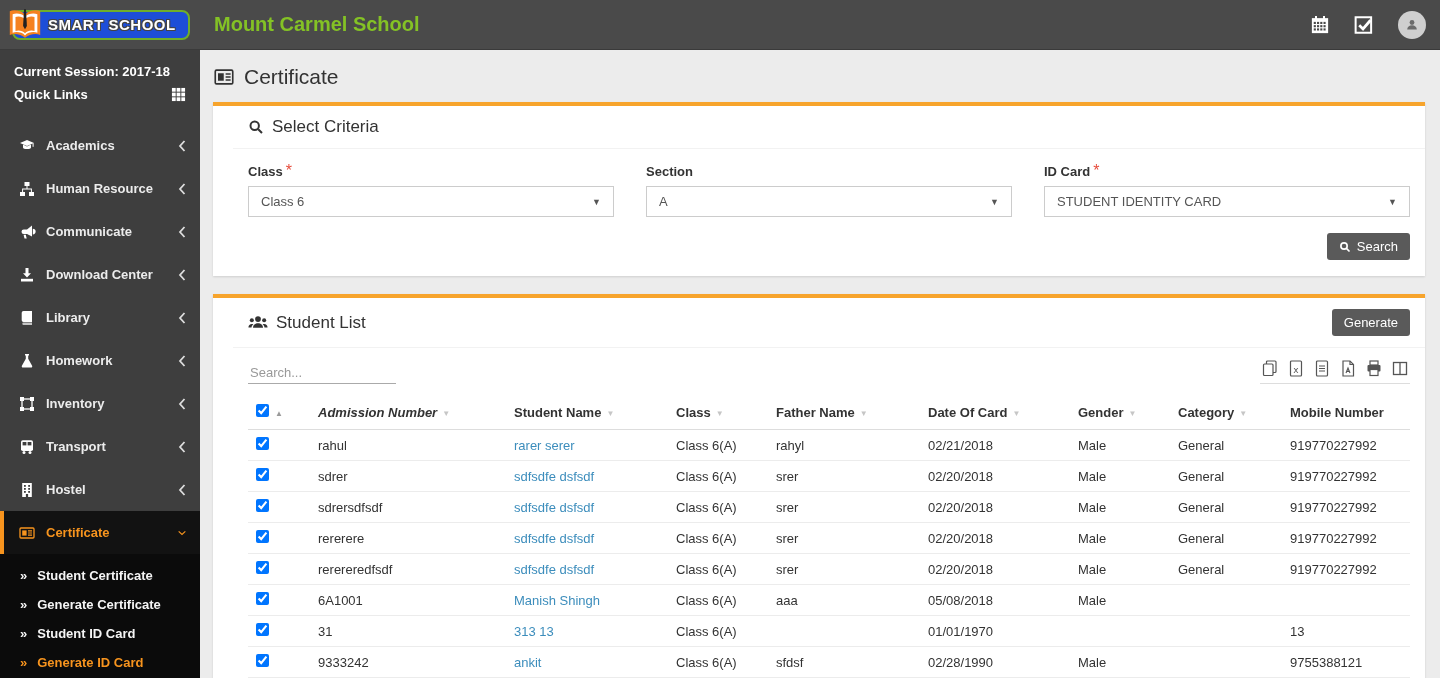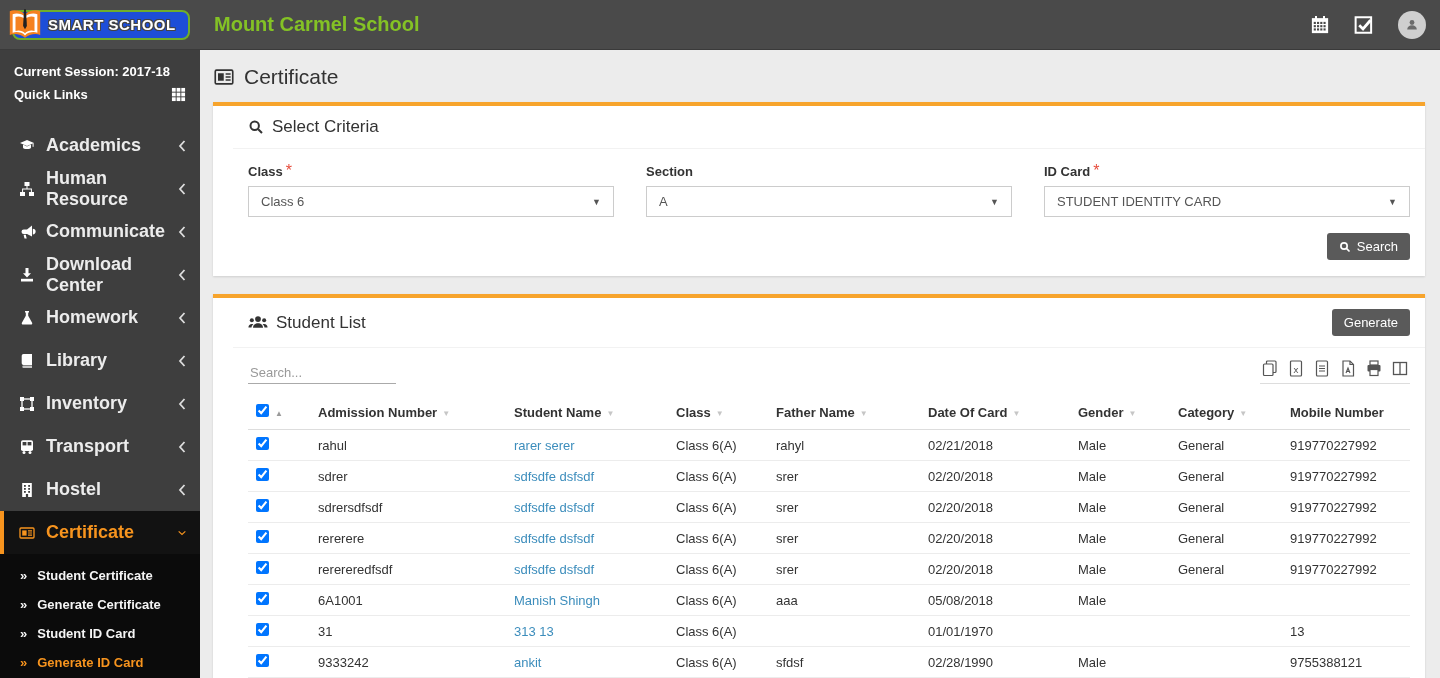--- a/index.html
+++ b/index.html
@@ -28,21 +28,21 @@
     display:flex; align-items:center; justify-content:center; cursor:pointer; }
 
   
   .sidebar { position:fixed; top:50px; left:0; width:200px; height:628px;
     background:#3e3e3e; color:#eee; overflow:hidden; }
   .session-block { padding:10px 14px 8px; font-size:13px; font-weight:bold; color:#fff; }
   .session-line { line-height:23px; }
   .quick-links { display:flex; align-items:center; justify-content:space-between; line-height:23px; cursor:pointer; }
   .menu { padding-top:10px; }
   .menu-item { height:43px; display:flex; align-items:center; padding:0 14px;
-    font-size:18px; font-weight:bold; color:#ececec; cursor:pointer; border-left:4px solid transparent; }
+    font-size:13px; font-weight:bold; color:#ececec; cursor:pointer; border-left:4px solid transparent; }
   .menu-item .mi-icon { width:18px; height:16px; margin-right:10px; display:inline-flex; flex:0 0 18px; }
   .menu-item .mi-label { flex:1; }
   .menu-item.active { background:#121212; border-left-color:#f7941e; color:#f7941e; }
   .chev { width:8px; height:12px; display:inline-flex; }
   .submenu { background:#0b0b0b; padding:7px 0 30px; }
   .submenu-item { height:29px; display:flex; align-items:center; padding:0 14px 0 20px;
     font-size:13px; font-weight:bold; color:#f5f5f5; cursor:pointer; }
   .submenu-item .arrows { margin-right:10px; font-size:13px; color:#f5f5f5; }
   .submenu-item.active, .submenu-item.active .arrows { color:#f7941e; }
 
@@ -79,21 +79,21 @@
   .export-icons { display:flex; align-items:center; gap:10px; border-bottom:1px solid #ddd; padding:0 2px 6px; }
   .export-icons .ex { width:16px; height:17px; display:inline-flex; cursor:pointer; }
 
   table.students { width:calc(100% - 30px); margin:4px 15px 0; border-collapse:collapse; table-layout:fixed; }
   table.students th { text-align:left; font-size:13px; font-weight:bold; color:#333;
     padding:8px 8px 9px; border-bottom:1px solid #ddd; white-space:nowrap; overflow:hidden; }
   table.students td { font-size:13px; color:#333; padding:7px 8px; border-bottom:1px solid #ececec;
     white-space:nowrap; overflow:hidden; }
   .sort { font-size:8px; color:#c6c6c6; margin-left:5px; vertical-align:1px; }
   .sort-asc { font-size:8px; color:#9a9a9a; margin-left:6px; vertical-align:1px; }
-  th.c-check { width:62px; } th.c-adm { width:196px; } th.c-name { width:162px; }
+  th.c-check { width:62px; } th.c-adm { width:196px;font-style:italic; } th.c-name { width:162px; }
   th.c-class { width:100px; } th.c-father { width:152px; } th.c-dob { width:150px; }
   th.c-gender { width:100px; } th.c-cat { width:112px; }
   a.link { color:#3c8dbc; text-decoration:none; cursor:pointer; }
   input[type=checkbox] { width:13px; height:13px; cursor:pointer; }
 </style>
 </head>
 <body>
 
 <div class="topbar">
   <div class="logo-zone">
@@ -201,33 +201,33 @@
         <path d="M6.5 1h3v5.2H12L8 10.6 4 6.2h2.5z"></path>
           <path d="M2 11.8h12v2.7H2z"></path>
       </svg>
       <span class="mi-label">Download Center</span>
       <svg class="chev" viewBox="0 0 8 12">
           <path d="M6.5 1 2 6l4.5 5" fill="none" stroke="#ddd" stroke-width="1.8"></path>
         </svg>
     </div>
     <div class="menu-item">
       <svg class="mi-icon" viewBox="0 0 16 16" fill="#fff">
-        <path d="M6 1h4v1.2l-.8.6v3l3.9 6.9a1.2 1.2 0 01-1 1.8H3.9a1.2 1.2 0 01-1-1.8l3.9-6.9v-3L6 2.2z"></path>
-      </svg>
-      <span class="mi-label">Homework</span>
-      <svg class="chev" viewBox="0 0 8 12">
-          <path d="M6.5 1 2 6l4.5 5" fill="none" stroke="#ddd" stroke-width="1.8"></path>
-        </svg>
-    </div>
-    <div class="menu-item">
-      <svg class="mi-icon" viewBox="0 0 16 16" fill="#fff">
         <path d="M4.5 1H13v11H4.5A1.8 1.8 0 012.7 10.2V2.8A1.8 1.8 0 014.5 1z"></path>
         <path d="M4.5 12.6H13V15H4.5a1.2 1.2 0 010-2.4z" opacity=".7"></path>
       </svg>
       <span class="mi-label">Library</span>
+      <svg class="chev" viewBox="0 0 8 12">
+          <path d="M6.5 1 2 6l4.5 5" fill="none" stroke="#ddd" stroke-width="1.8"></path>
+        </svg>
+    </div>
+    <div class="menu-item">
+      <svg class="mi-icon" viewBox="0 0 16 16" fill="#fff">
+        <path d="M6 1h4v1.2l-.8.6v3l3.9 6.9a1.2 1.2 0 01-1 1.8H3.9a1.2 1.2 0 01-1-1.8l3.9-6.9v-3L6 2.2z"></path>
+      </svg>
+      <span class="mi-label">Homework</span>
       <svg class="chev" viewBox="0 0 8 12">
           <path d="M6.5 1 2 6l4.5 5" fill="none" stroke="#ddd" stroke-width="1.8"></path>
         </svg>
     </div>
     <div class="menu-item">
       <svg class="mi-icon" viewBox="0 0 16 16">
         <rect x="3" y="3" width="10" height="10" fill="none" stroke="#fff" stroke-width="1.3"></rect>
         <g fill="#fff">
             <rect x="1" y="1" width="4" height="4"></rect>
             <rect x="11" y="1" width="4" height="4"></rect>

